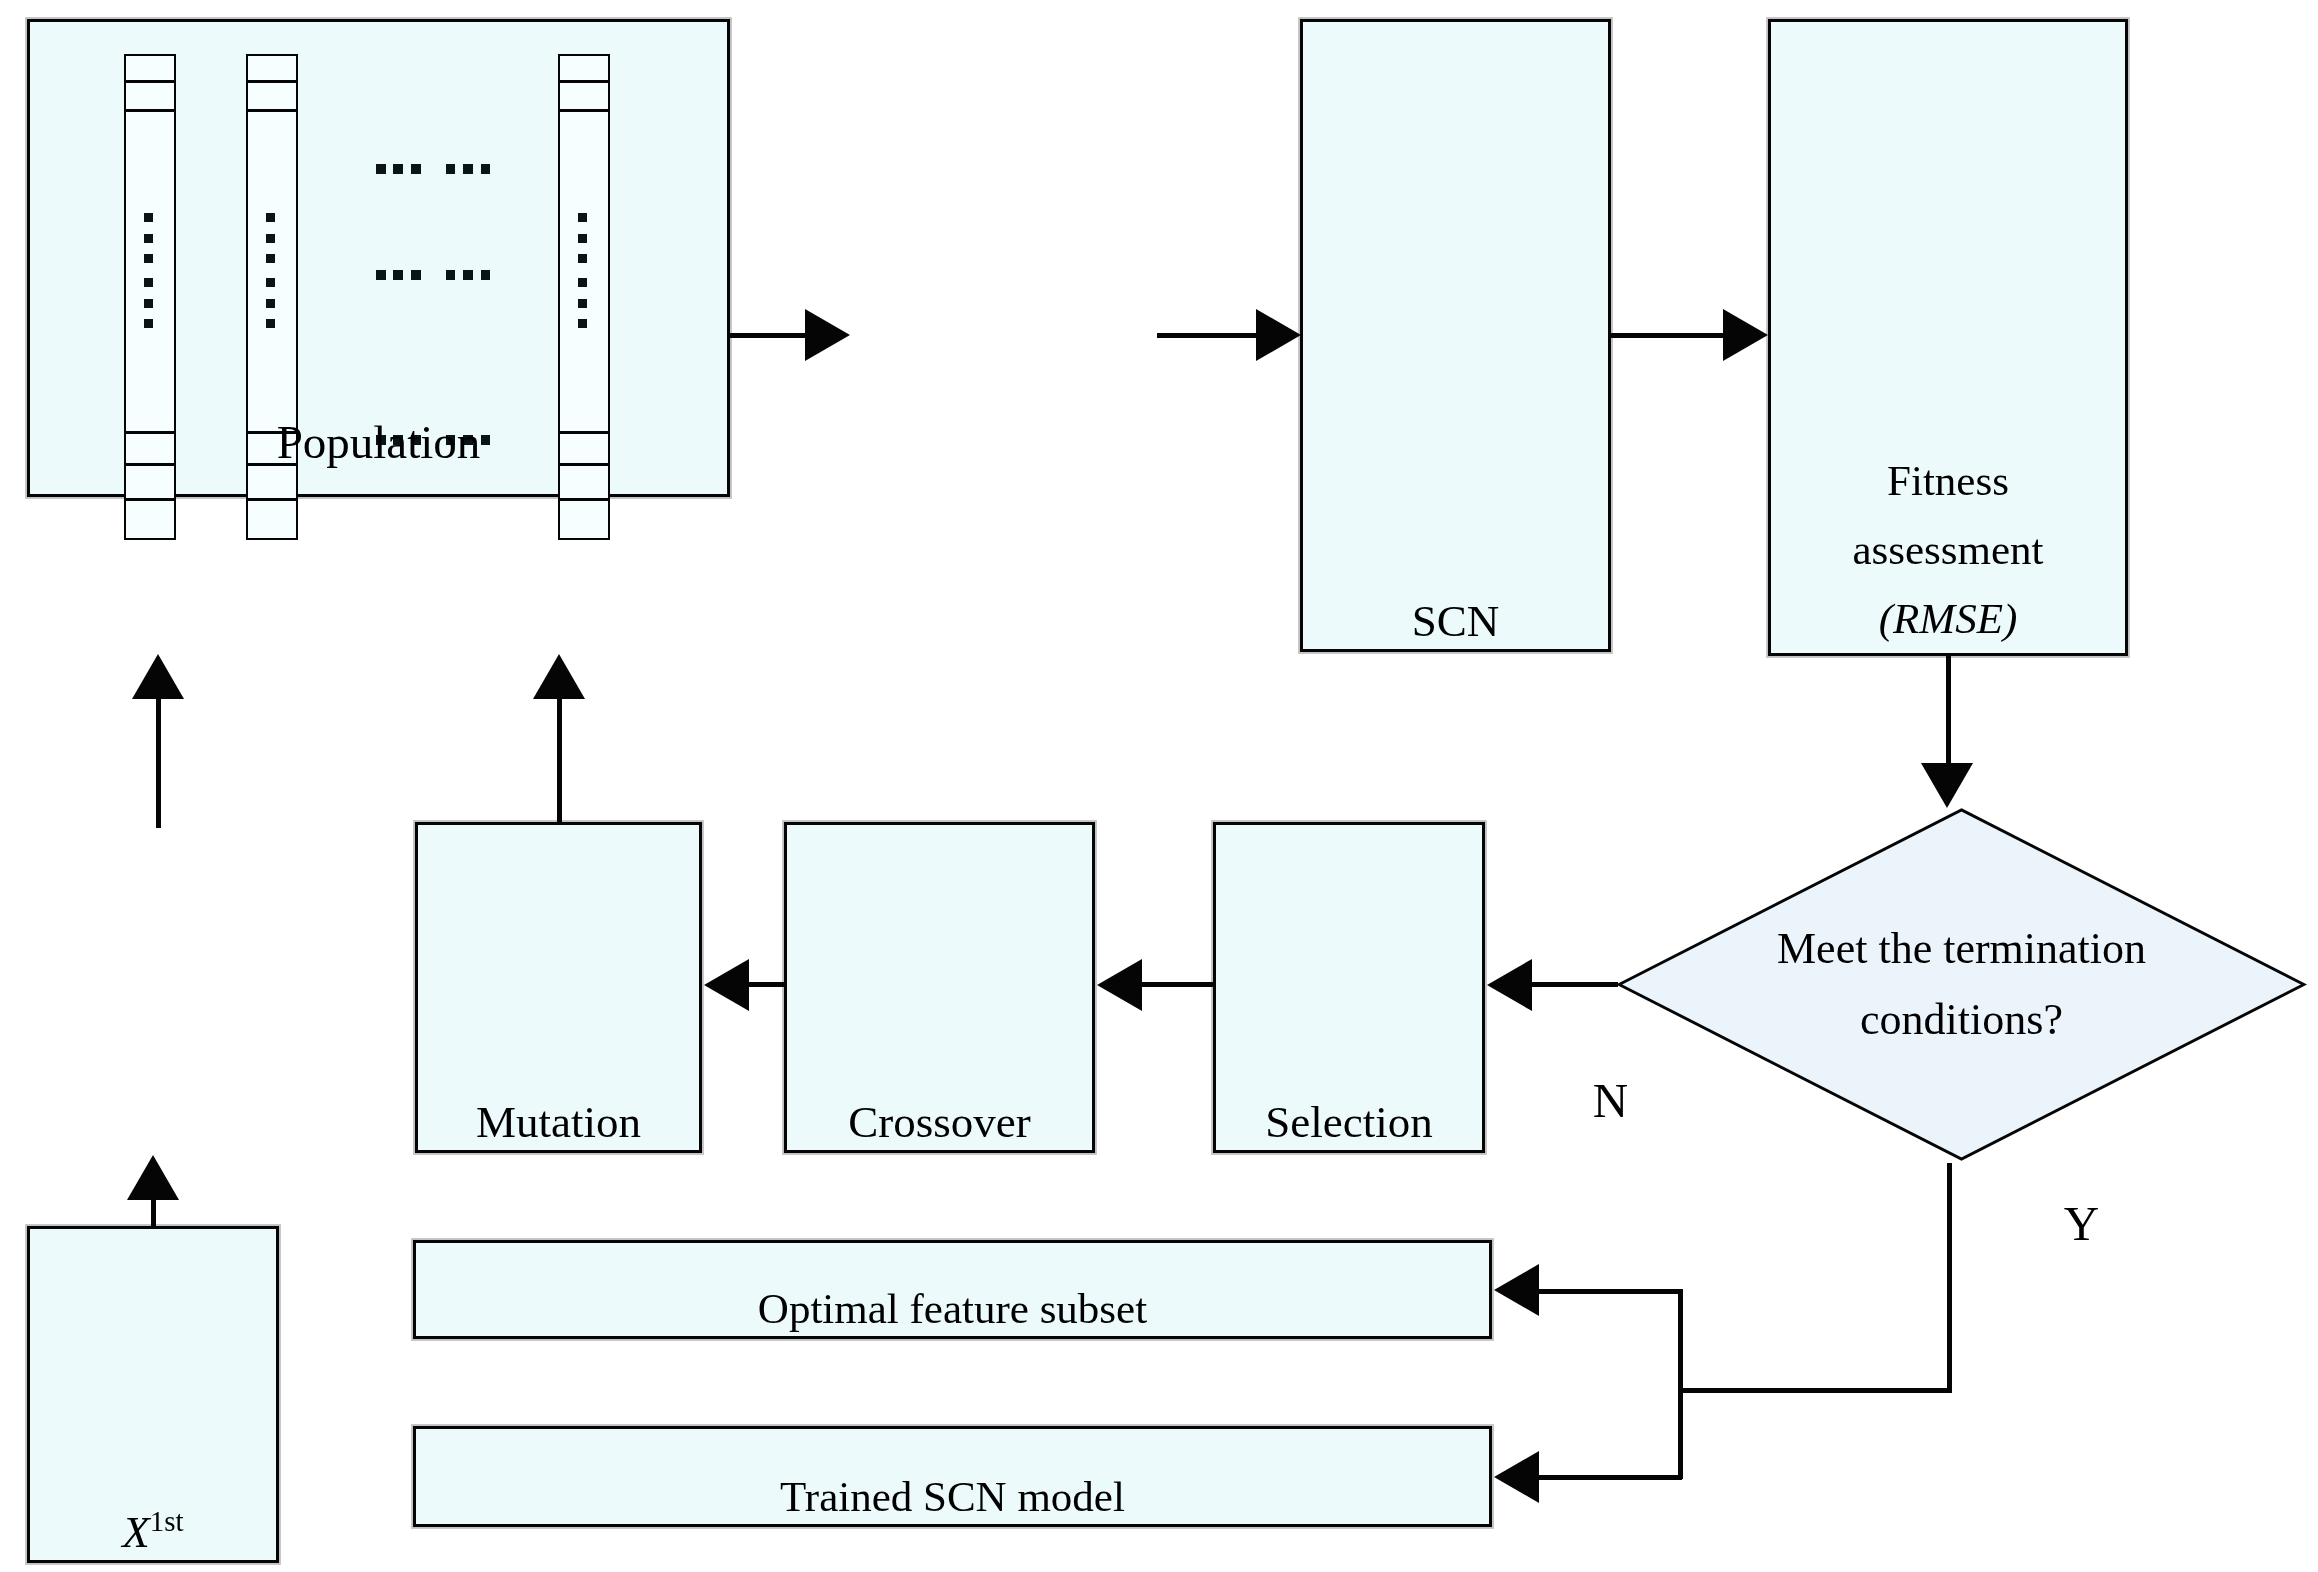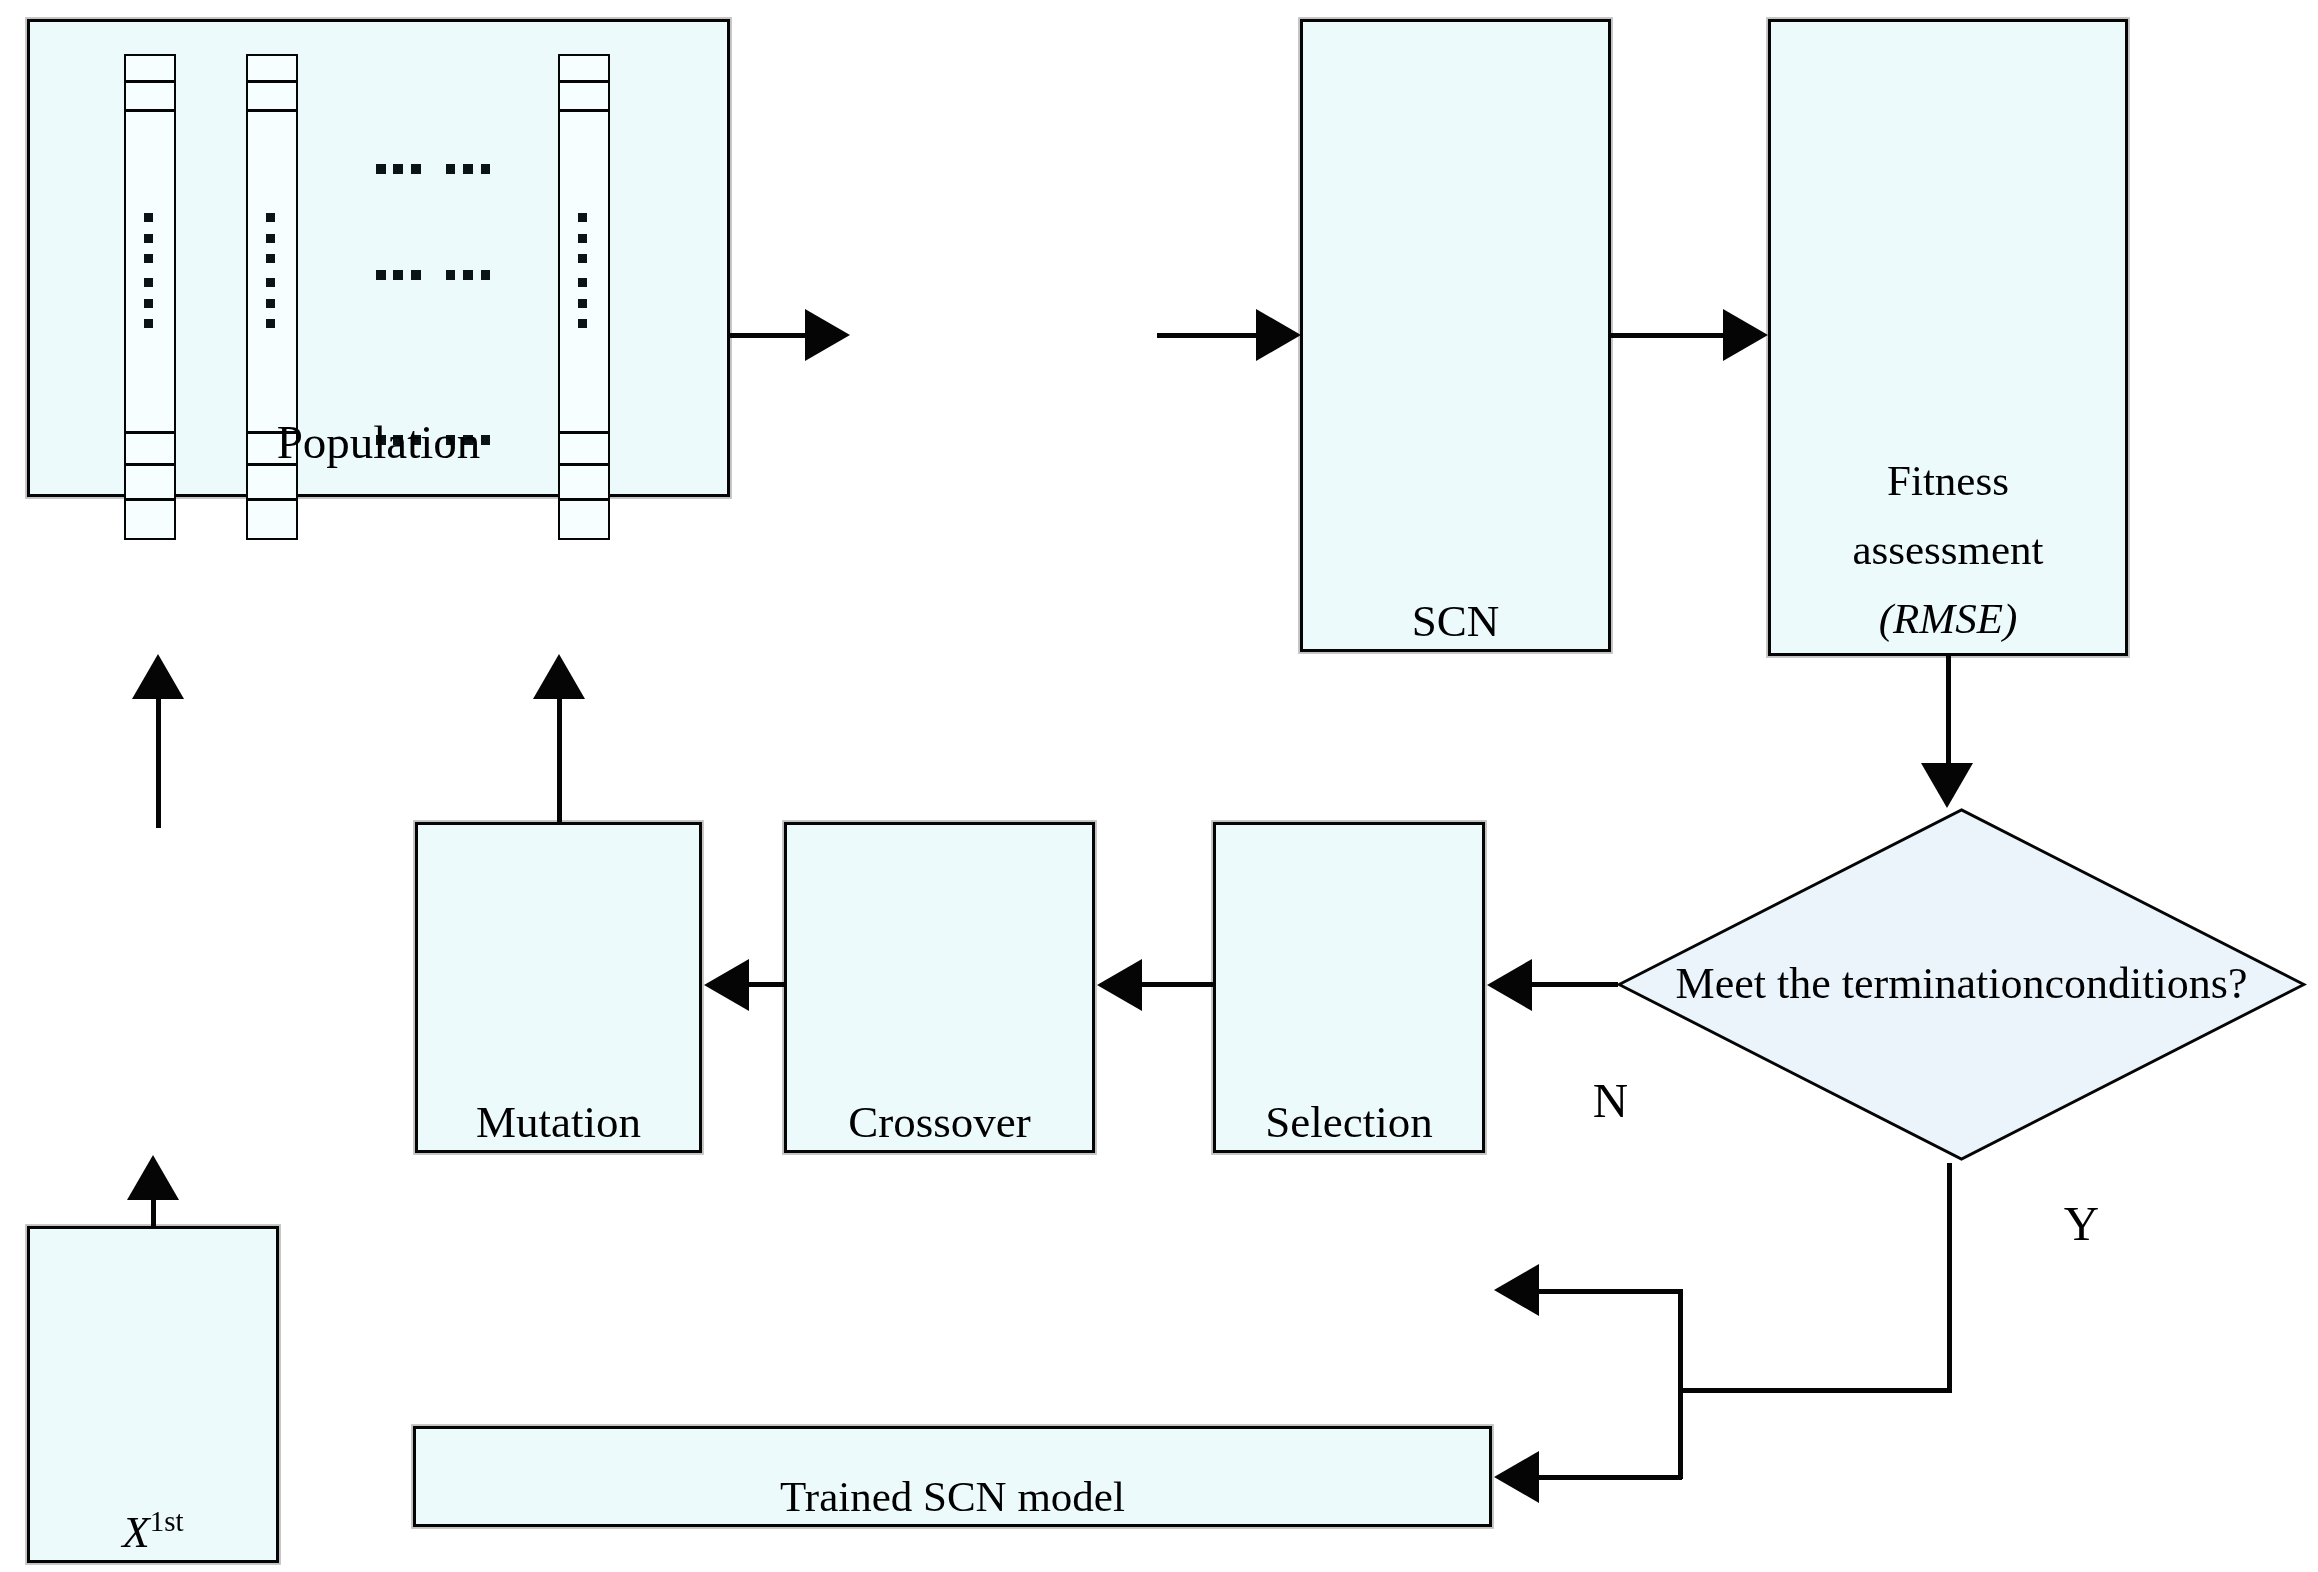--- a/index.html
+++ b/index.html
@@ -19,21 +19,21 @@
   .hline{position:absolute;height:4.9px;background:#050505;}
   .vline{position:absolute;width:4.9px;background:#050505;}
   .tri{position:absolute;width:0;height:0;}
   .tri-right{border-top:26px solid transparent;border-bottom:26px solid transparent;border-left:45px solid #050505;}
   .tri-left{border-top:26px solid transparent;border-bottom:26px solid transparent;border-right:45px solid #050505;}
   .tri-up{border-left:26px solid transparent;border-right:26px solid transparent;border-bottom:45px solid #050505;}
   .tri-down{border-left:26px solid transparent;border-right:26px solid transparent;border-top:45px solid #050505;}
   .diamond-svg{position:absolute;left:1616px;top:807px;}
   .diamond-text{
     position:absolute;left:1616px;top:807px;width:691px;height:355px;
-    display:flex;flex-direction:row;align-items:center;justify-content:center;
+    display:flex;flex-direction:column;align-items:center;justify-content:center;
     text-align:center;font-size:44px;line-height:1.6;pointer-events:none;
   }
   .edge-label{position:absolute;font-size:49px;width:87px;text-align:center;}
   
   .chromosome{
     position:absolute;width:52px;height:486px;background:#f7feff;
     border:2.9px solid #050505;box-sizing:border-box;
   }
   .cell-line{position:absolute;left:0;width:100%;height:2.9px;background:#050505;}
   .vdot{position:absolute;left:18.4px;width:8.7px;height:8.7px;background:#0a1416;}
@@ -153,20 +153,23 @@
   </div>
 
   <div class="box" style="left:1213px;top:822px;width:272px;height:331px;">
     <span>Selection</span>
   </div>
 
   <div class="box" style="left:27px;top:1226px;width:252px;height:337px;">
     <span class="xlabel italic"><span>X</span><sup>1st</sup></span>
   </div>
 
+  <div class="box wide" style="left:413px;top:1240px;width:1079px;height:99px;">
+    <span>Optimal feature subset</span>
+  </div>
 
   <div class="box wide" style="left:413px;top:1426px;width:1079px;height:101px;">
     <span>Trained SCN model</span>
   </div>
 
   <div class="edge-label" style="left:1567px;top:1072px;">N</div>
   <div class="edge-label" style="left:2038px;top:1195px;">Y</div>
 
   <div class="hline" style="left:730px;top:333px;width:78px;"></div>
   <div class="tri tri-right" style="left:805px;top:309px;"></div>

